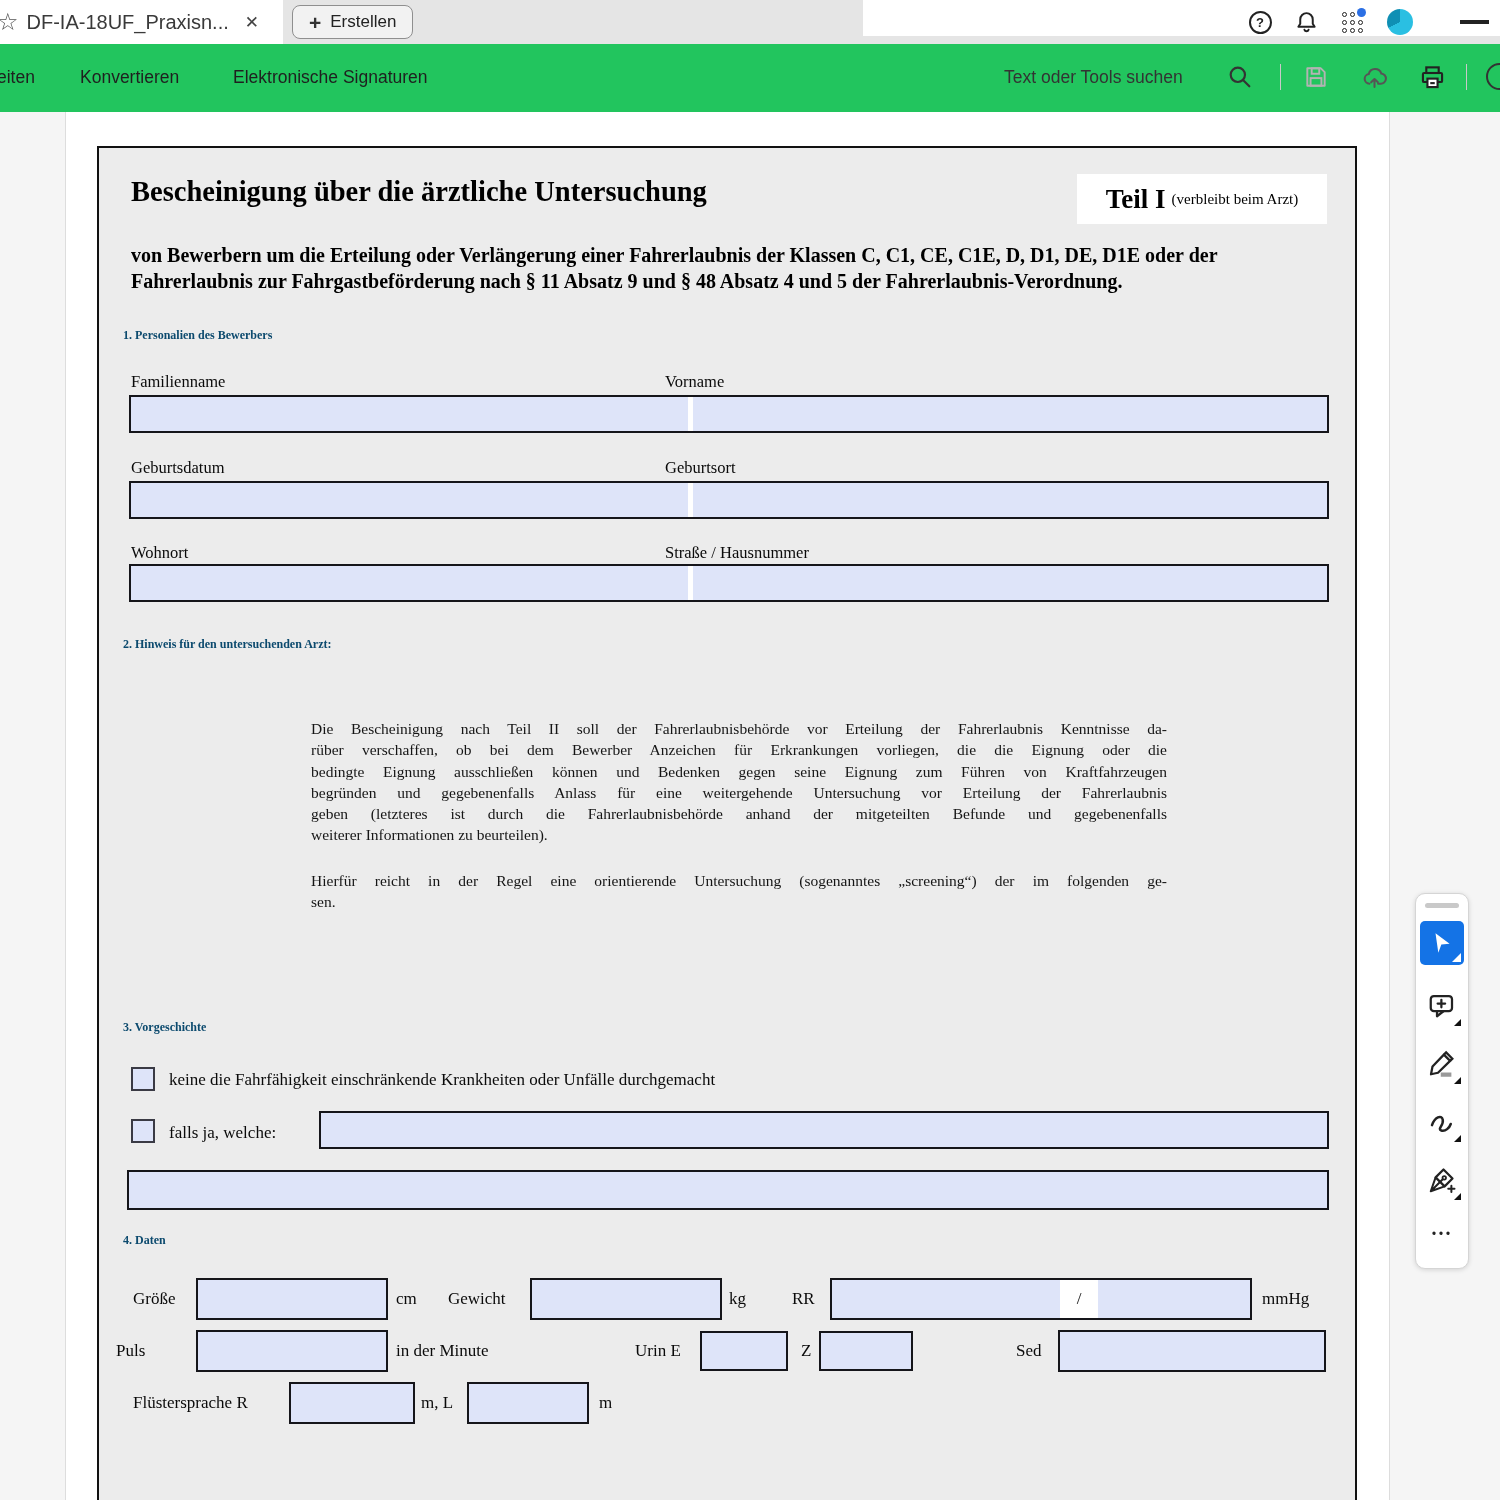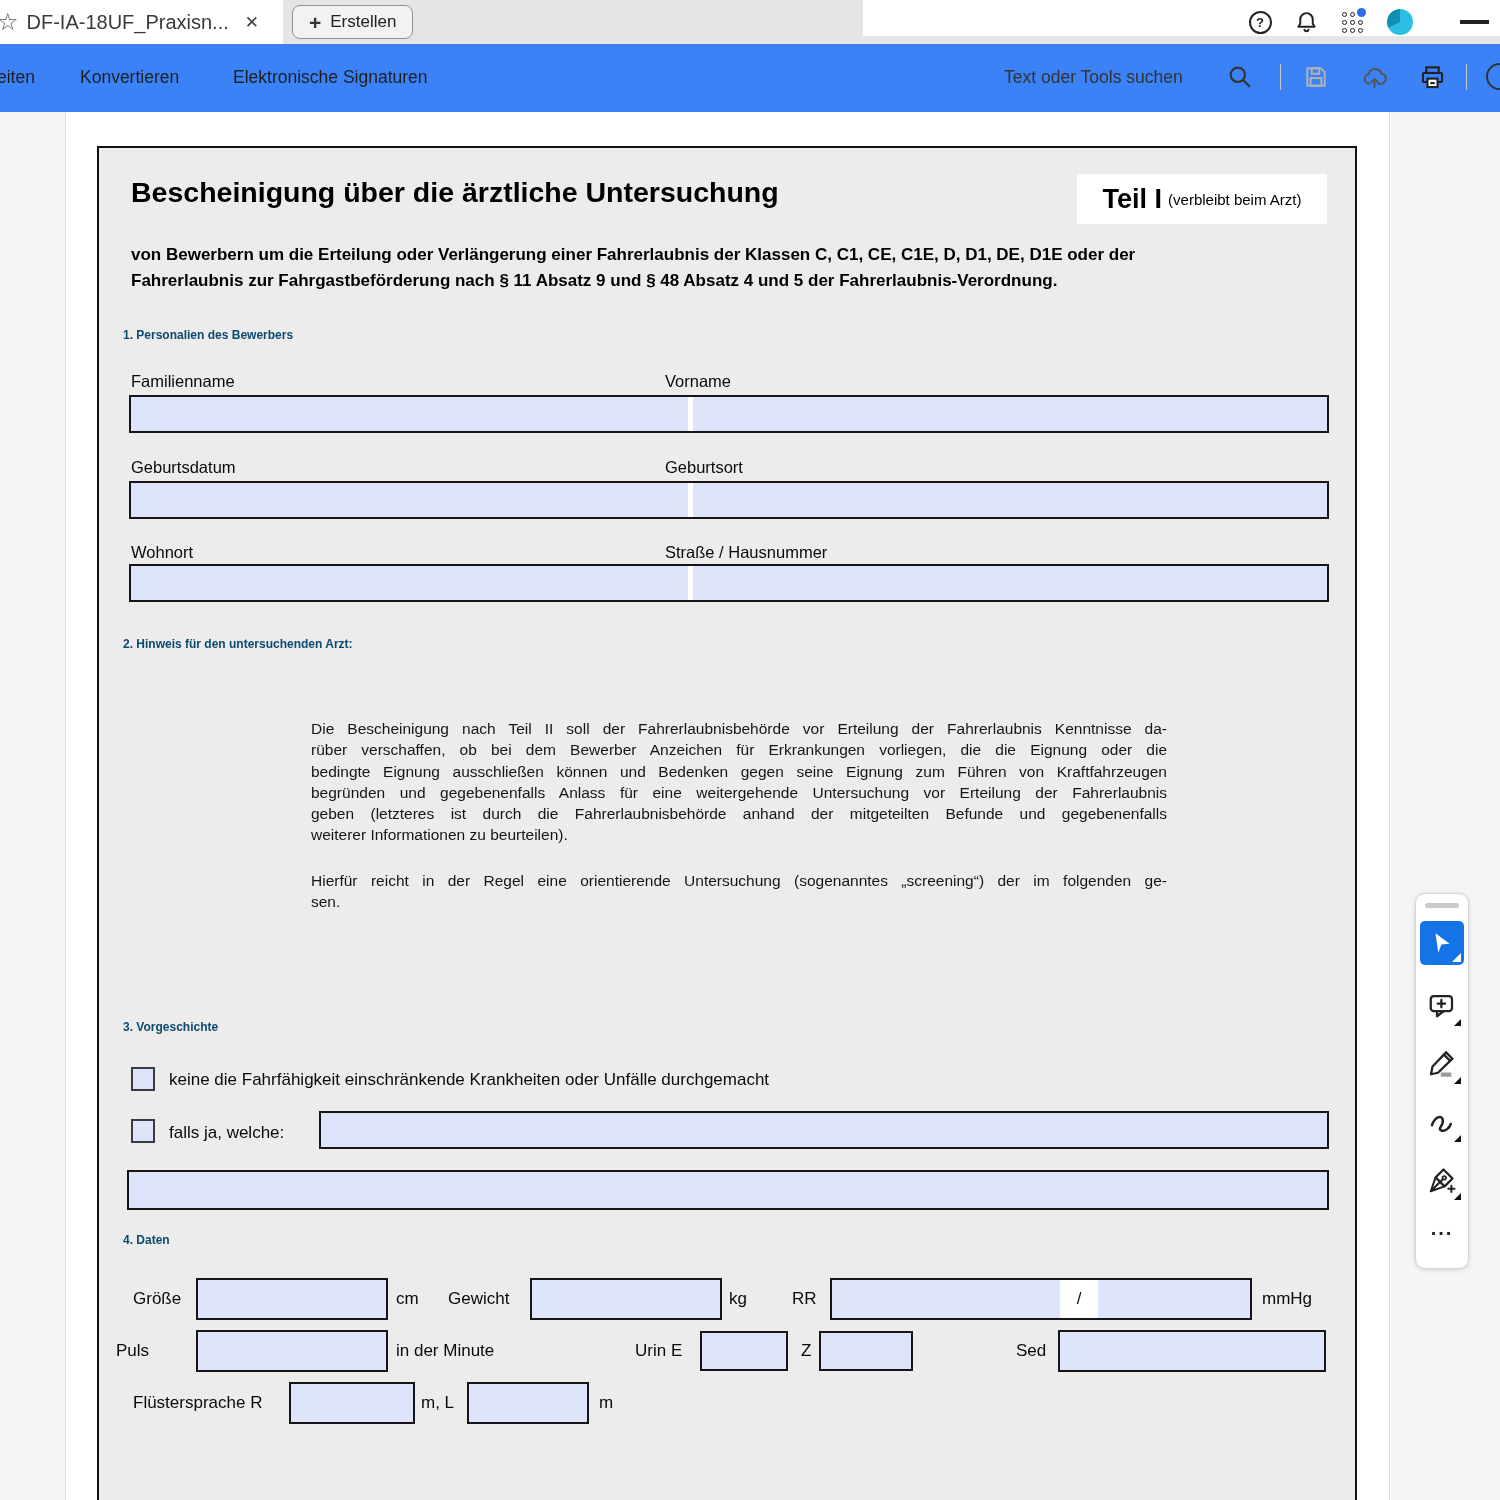--- a/index.html
+++ b/index.html
@@ -26,50 +26,50 @@
                  font-size:13px; font-weight:bold; color:#222; }
   .avatar { width:26px; height:26px; border-radius:50%;
             background:conic-gradient(from 0deg, #2abfe2 0 243deg, #0f8fb4 243deg 360deg); }
   .grid9 { position:relative; width:24px; height:24px; }
   .grid9 i { position:absolute; width:5px; height:5px; border:1.6px solid #222; border-radius:50%; }
   .grid9 .bluedot { width:9px; height:9px; background:#2b6fe4; border:none; border-radius:50%;
                     left:16px; top:-2px; }
   .min-dash { position:absolute; left:1460px; top:20px; width:29px; height:3.5px; background:#222; }
 
   
-  .menubar { position:absolute; left:0; top:44px; width:1500px; height:77px; background:#3b82f6;
+  .menubar { position:absolute; left:0; top:44px; width:1500px; height:77px; background:#22c55e;
              border-bottom:1px solid #1d4ed8; }
   .menu-item { position:absolute; top:0; height:67px; display:flex; align-items:center;
                font-size:17.5px; color:#1f1f1f; white-space:nowrap; }
   .mb-icon { position:absolute; top:19px; width:28px; height:28px; display:flex;
              align-items:center; justify-content:center; }
   .vdiv { position:absolute; top:20px; width:1px; height:26px; background:#c9c9c9; }
   .search-label { position:absolute; top:0; height:67px; display:flex; align-items:center;
                   font-size:17.5px; color:#333; }
   .ai-partial { position:absolute; left:1486px; top:19px; width:27px; height:27px;
                 border:2.4px solid #333; border-radius:50%; display:flex; align-items:center;
                 justify-content:center; font-size:14px; font-weight:bold; color:#333; }
 
   
-  .content { position:absolute; left:0; top:112px; width:1391px; height:1388px; background:#fff; }
+  .content { position:absolute; left:0; top:112px; width:1391px; height:1388px; background:#fff;font-family:Liberation Serif, serif; }
   .rail-left  { position:absolute; left:0; top:0; width:66px; height:100%;
                 background:#f5f5f5; border-right:1px solid #ddd; }
   .rail-right { position:absolute; left:1389px; top:0; width:111px; height:100%;
                 background:#f5f5f5; border-left:1px solid #ddd; }
 
   
   .formbox { position:absolute; left:97px; top:34px; width:1260px; height:1360px;
              border:2.5px solid #111; background:#ececec; }
   .doc-title { position:absolute; left:32px; top:28px; font-size:28.5px; font-weight:bold; color:#000; }
   .teil-box { position:absolute; left:978px; top:26px; width:250px; height:50px; background:#fff;
               display:flex; align-items:center; justify-content:center; gap:6px; }
   .teil-main { font-size:27px; font-weight:bold; color:#000; }
   .teil-note { font-size:15px; color:#000; }
   .subtitle { position:absolute; left:32px; top:94px; width:1185px;
-              font-size:17px; font-weight:bold; color:#000; line-height:26px; }
+              font-size:20px; font-weight:bold; color:#000; line-height:26px; }
   .sec-head { position:absolute; left:24px; font-size:12px; font-weight:bold; color:#0c4a6e; }
   .lbl { position:absolute; font-size:16.5px; color:#0a0a0a; white-space:nowrap; }
   .bigfield { position:absolute; left:30px; width:1200px; height:38px;
               border:2px solid #15151a; background:#fff; }
   .bigfield .half-l { position:absolute; left:0; top:0; bottom:0; width:557px; background:#dee4f9; }
   .bigfield .half-r { position:absolute; left:562px; top:0; bottom:0; right:0; background:#dee4f9; }
   .checkbox { position:absolute; left:32px; width:24px; height:24px;
               border:2px solid #3a3a44; background:#dee4f9; }
   .bluefield { position:absolute; border:2px solid #15151a; background:#dee4f9; }
   .rr-field { position:absolute; border:2px solid #15151a; background:#fff; }

